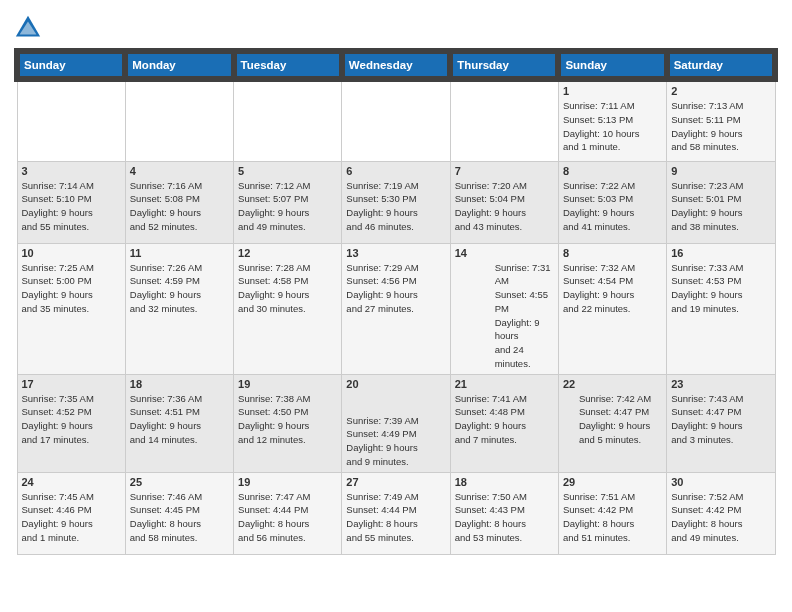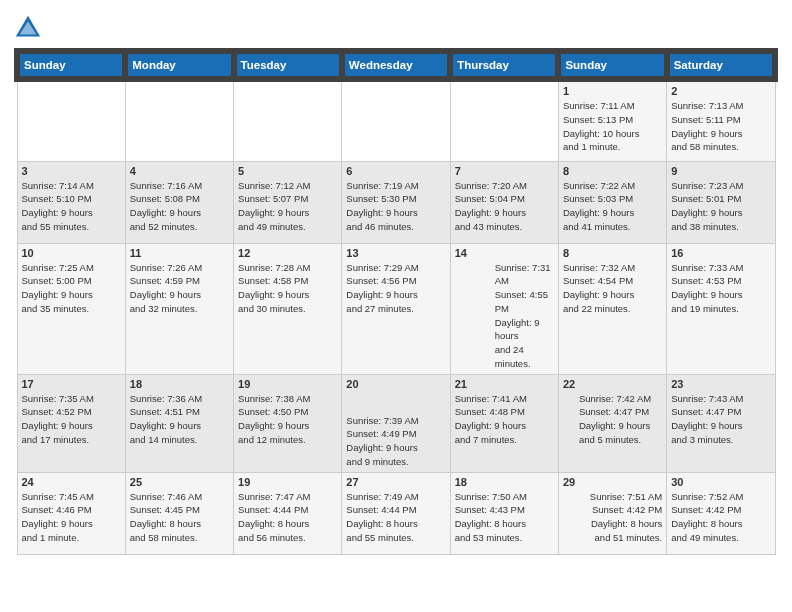--- a/index.html
+++ b/index.html
@@ -340,21 +340,21 @@
           </td>
           <td>
             <span class="day-number">18</span>
             <div class="day-info" style="white-space: pre-line;">Sunrise: 7:50 AM
 Sunset: 4:43 PM
 Daylight: 8 hours
 and 53 minutes.</div>
           </td>
           <td>
             <span class="day-number">29</span>
-            <div class="day-info" style="white-space: pre-line; text-align: right;">Sunrise: 7:51 AM
+            <div class="day-info" style="white-space: pre-line;">Sunrise: 7:51 AM
 Sunset: 4:42 PM
 Daylight: 8 hours
 and 51 minutes.</div>
           </td>
           <td>
             <span class="day-number">30</span>
             <div class="day-info" style="white-space: pre-line;">Sunrise: 7:52 AM
 Sunset: 4:42 PM
 Daylight: 8 hours
 and 49 minutes.</div>

